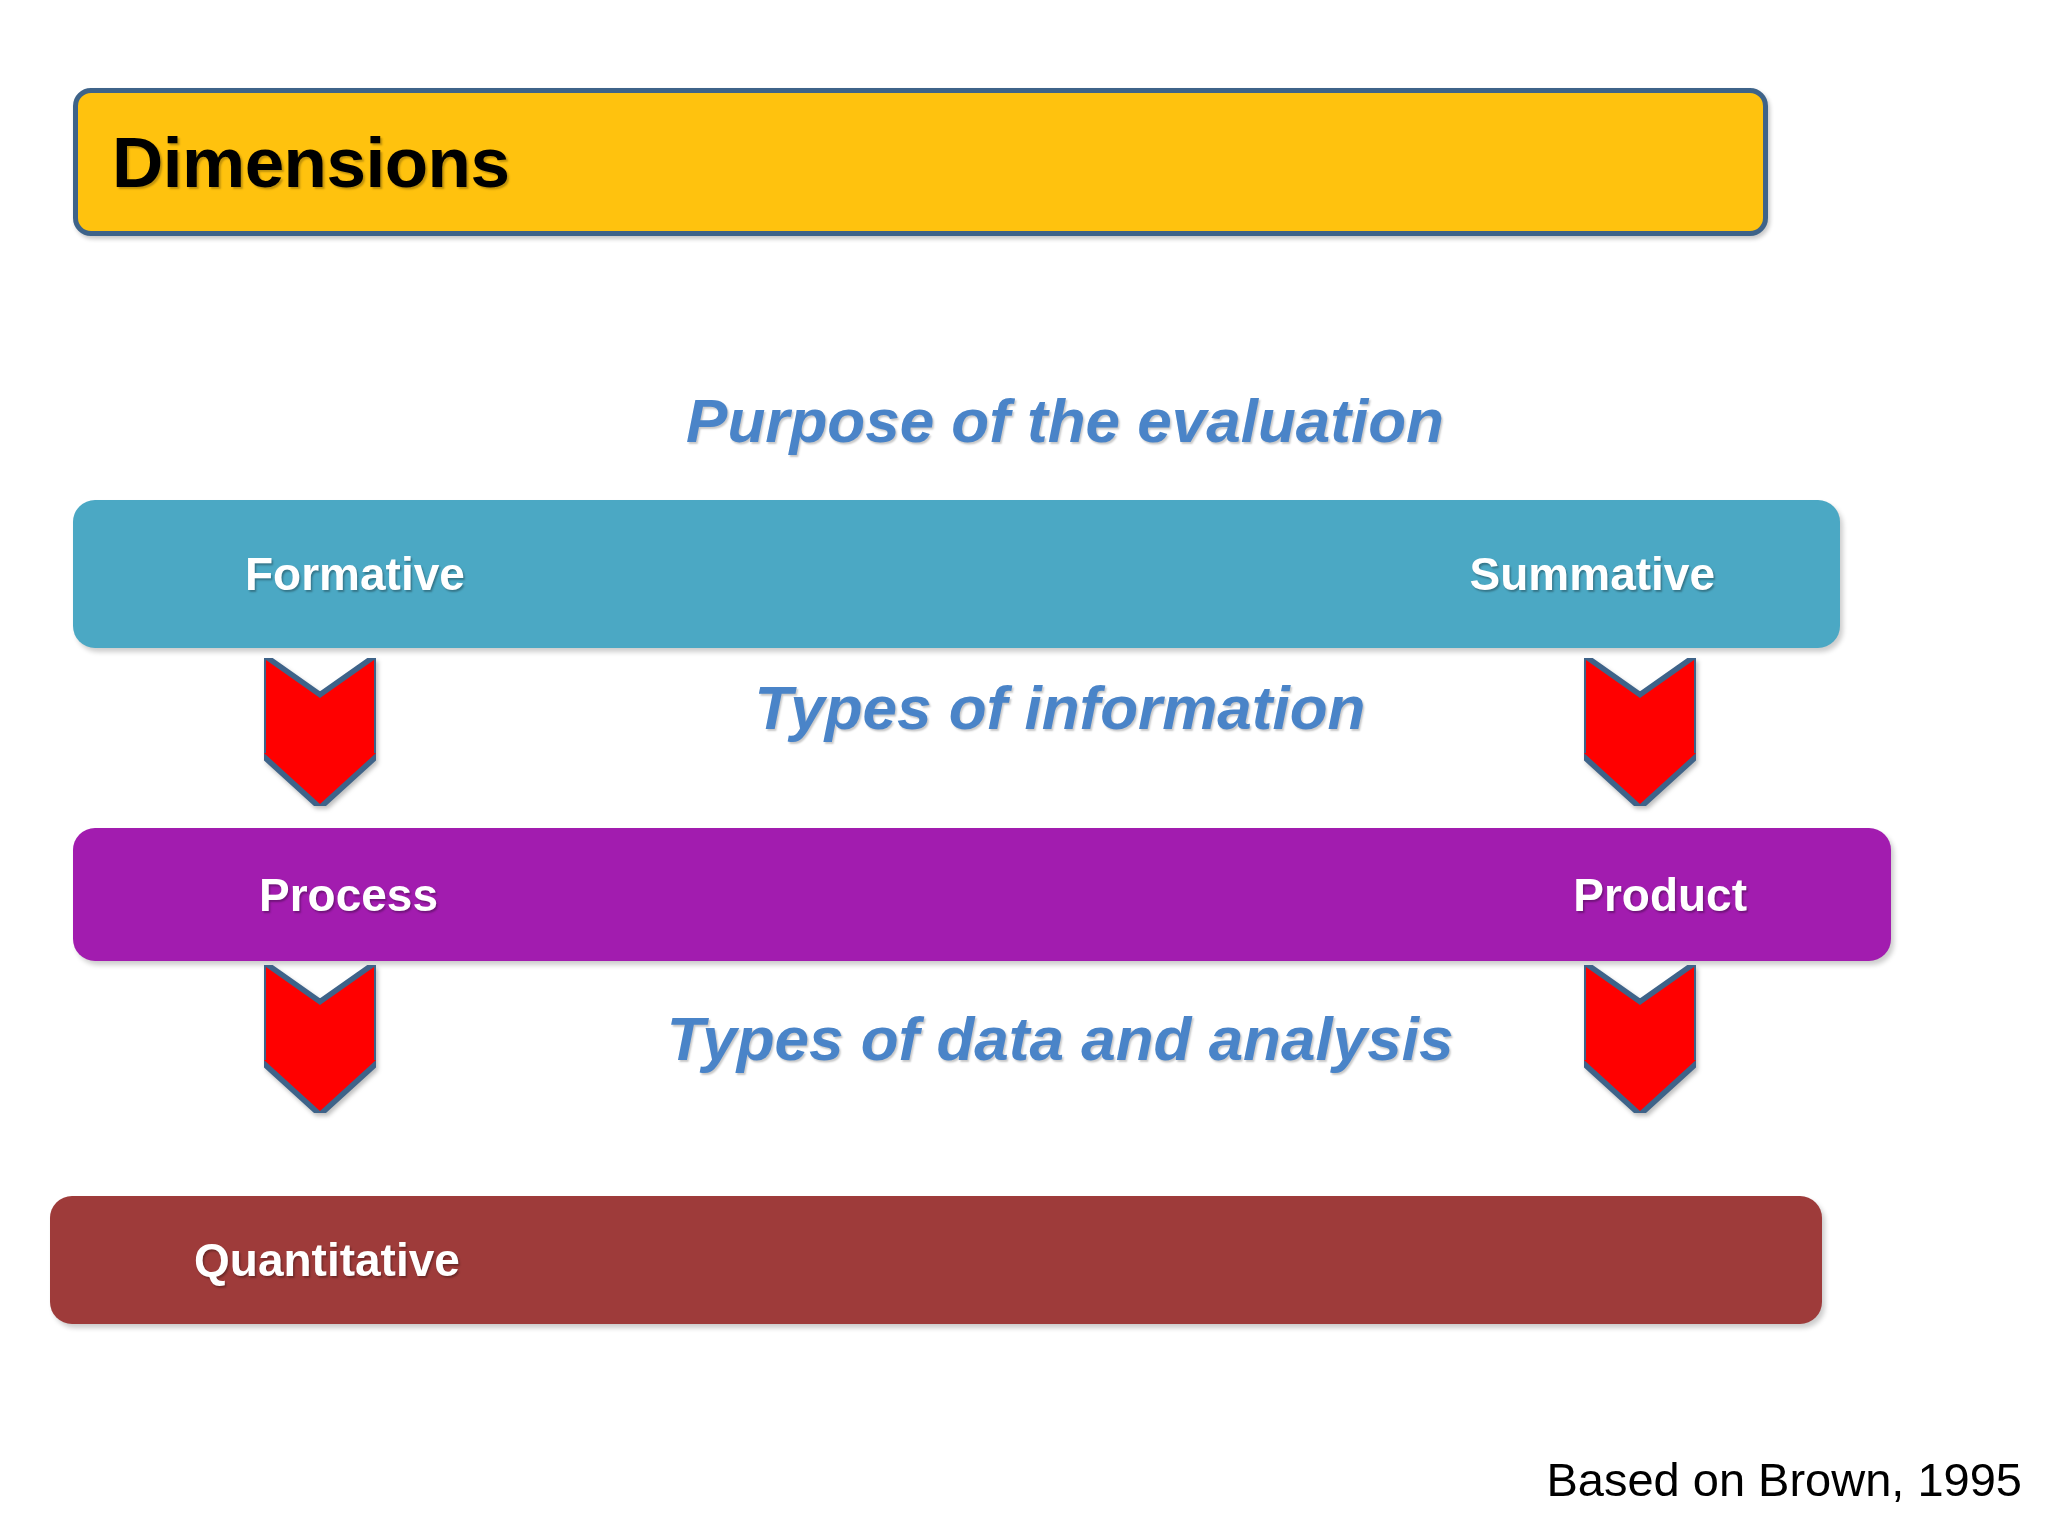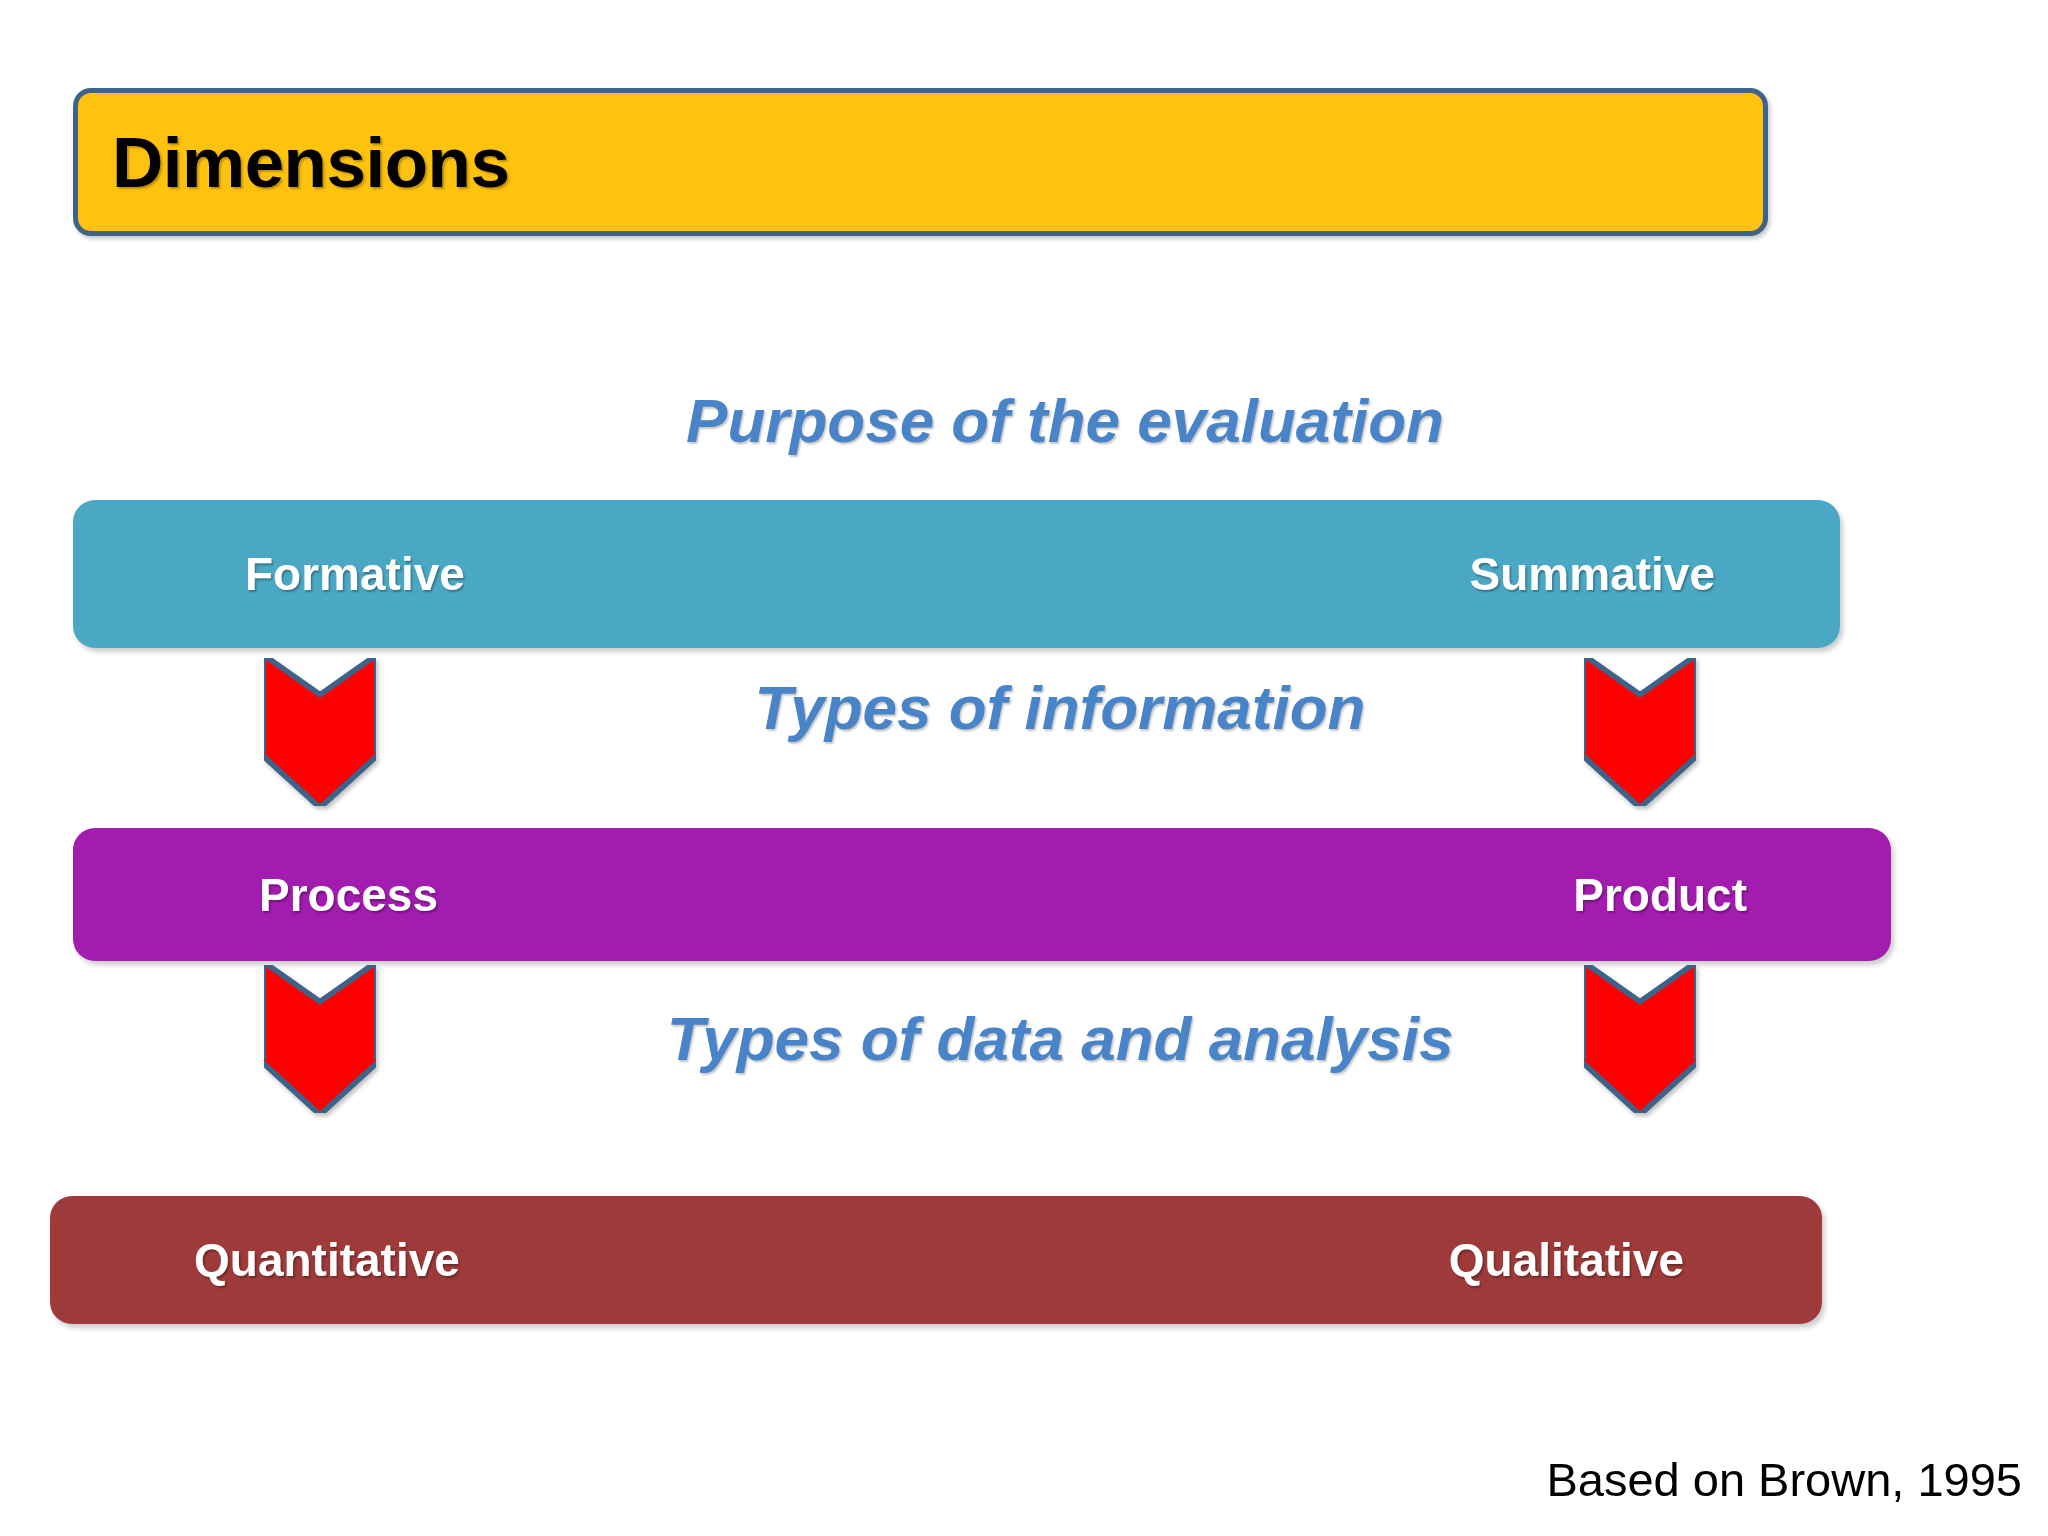--- a/index.html
+++ b/index.html
@@ -199,18 +199,17 @@
     <svg viewBox="0 0 112 148" xmlns="http://www.w3.org/2000/svg" aria-hidden="true">
       <polygon points="2,2 56,40 110,2 110,95 112,95 56,146 0,95 2,95" fill="#FF0000" stroke="#3E6389" stroke-width="11" stroke-linejoin="miter"></polygon>
       <polygon points="2,2 56,40 110,2 110,95 112,95 56,146 0,95 2,95" fill="#FF0000"></polygon>
     </svg>
   </div>
 
   <div class="caption caption-data">Types of data and analysis</div>
 
   <div class="bar bar-maroon">
     <span class="label label-left">Quantitative</span>
-    <span class="label label-right">Qualitative</span>
   </div>
 
   <div class="footer-credit">Based on Brown, 1995</div>
 
 </div>
 
 </body></html>

